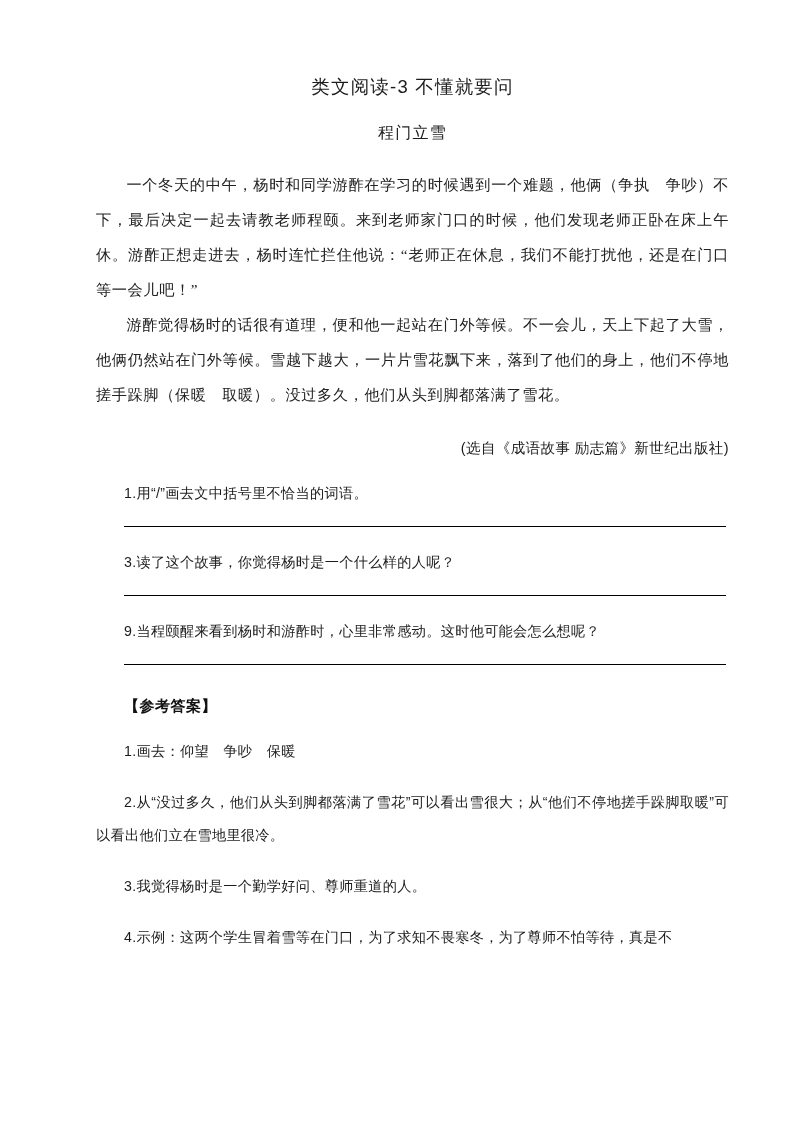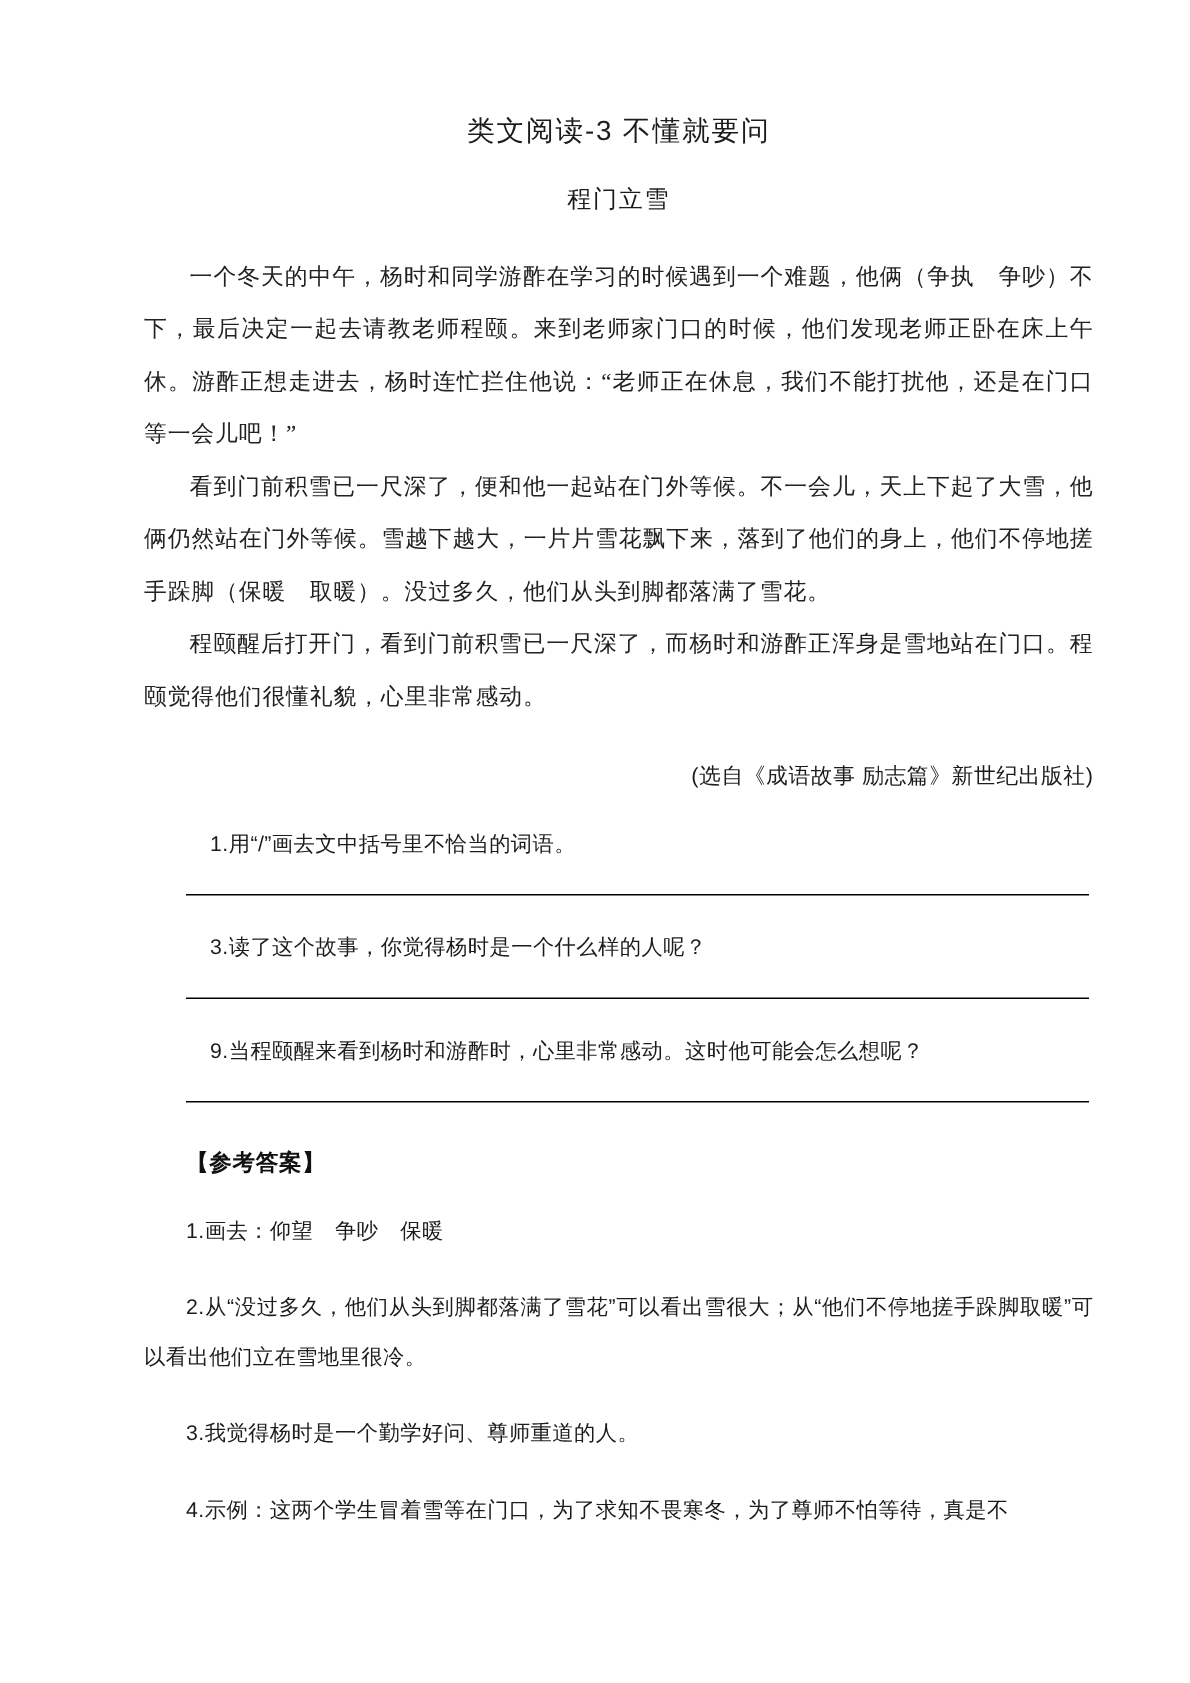--- a/index.html
+++ b/index.html
@@ -79,21 +79,21 @@
   
   .questions {
     margin-top: 22px;
   }
   .question {
     font-family: "Liberation Sans", "DejaVu Sans", sans-serif;
     font-size: 14.2px;
     letter-spacing: 0.3px;
     color: #1c1c1c;
     line-height: 1.55;
-    margin: 16px;
+    margin: 0;
     padding-left: 28px;
   }
   .q-gap-1 { margin-top: 20px; }
   .q-gap-2 { margin-top: 24px; }
 
   .answer-rule {
     height: 0;
     border: none;
     border-top: 1.6px solid #000000;
     margin: 22px 0 0 28px;
@@ -135,22 +135,21 @@
 <body>
 
 <div class="page">
 
   <h1 class="doc-title">类文阅读-3 不懂就要问</h1>
 
   <h2 class="doc-subtitle">程门立雪</h2>
 
   <div class="story">
     <p>一个冬天的中午，杨时和同学游酢在学习的时候遇到一个难题，他俩（争执　争吵）不下，最后决定一起去请教老师程颐。来到老师家门口的时候，他们发现老师正卧在床上午休。游酢正想走进去，杨时连忙拦住他说：“老师正在休息，我们不能打扰他，还是在门口等一会儿吧！”</p>
-    <p>看到门前积雪已一尺深了，便和他一起站在门外等候。不一会儿，天上下起了大雪，他俩仍然站在门外等候。雪越下越大，一片片雪花飘下来，落到了他们的身上，他们不停地搓手跺脚（保暖　取暖）。没过多久，他们从头到脚都落满了雪花。</p>
-    <p>程颐醒后打开门，看到门前积雪已一尺深了，而杨时和游酢正浑身是雪地站在门口。程颐觉得他们很懂礼貌，心里非常感动。</p>
+    <p>游酢觉得杨时的话很有道理，便和他一起站在门外等候。不一会儿，天上下起了大雪，他俩仍然站在门外等候。雪越下越大，一片片雪花飘下来，落到了他们的身上，他们不停地搓手跺脚（保暖　取暖）。没过多久，他们从头到脚都落满了雪花。</p>
   </div>
 
   <div class="attribution">(选自《成语故事 励志篇》新世纪出版社)</div>
 
   <div class="questions">
 
     <p class="question">1.用“/”画去文中括号里不恰当的词语。</p>
 
 
     <hr class="answer-rule">

